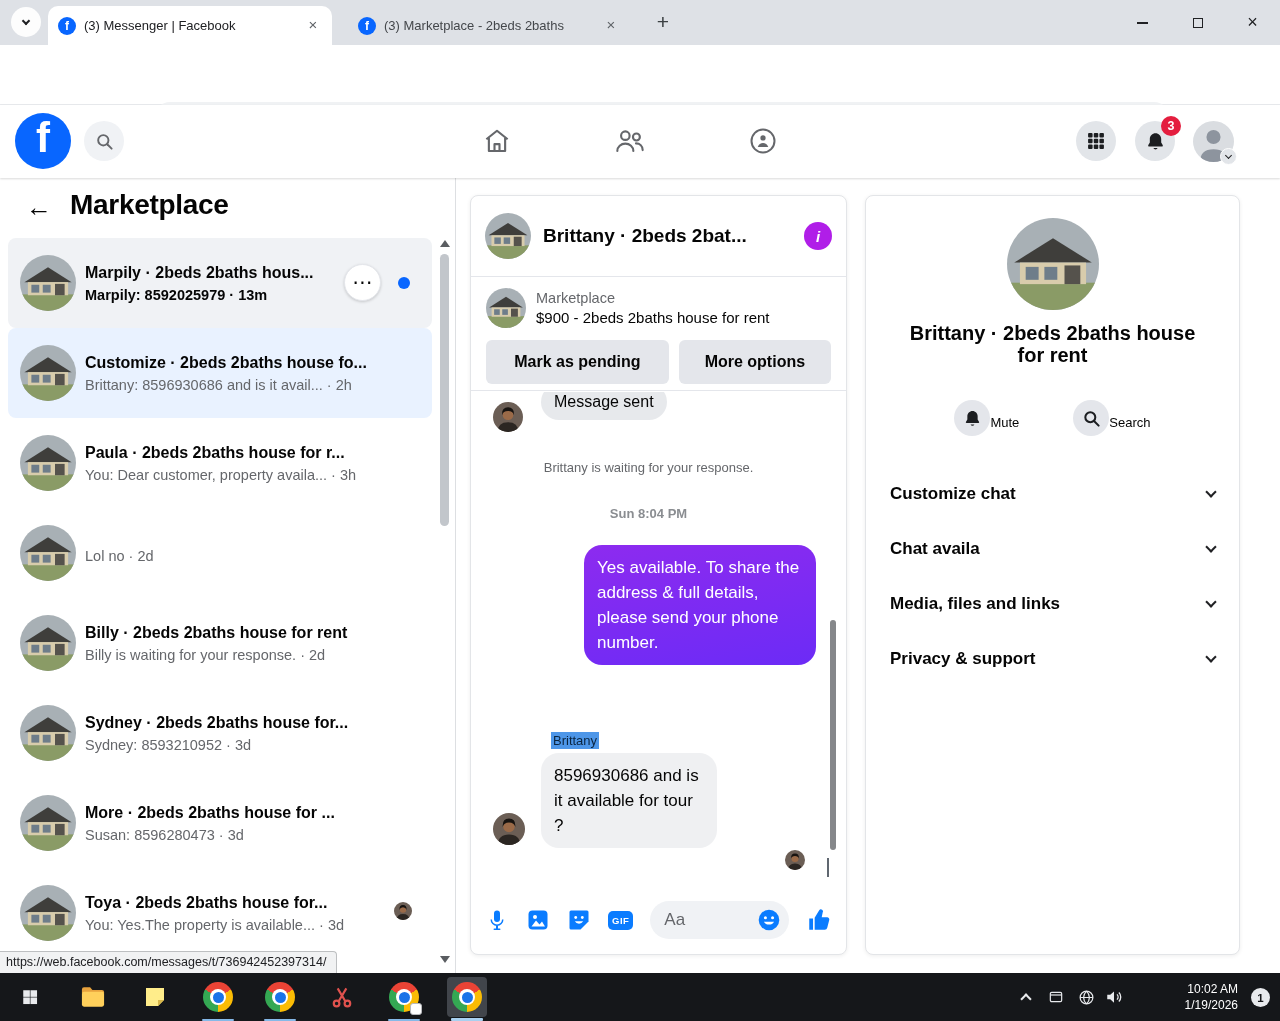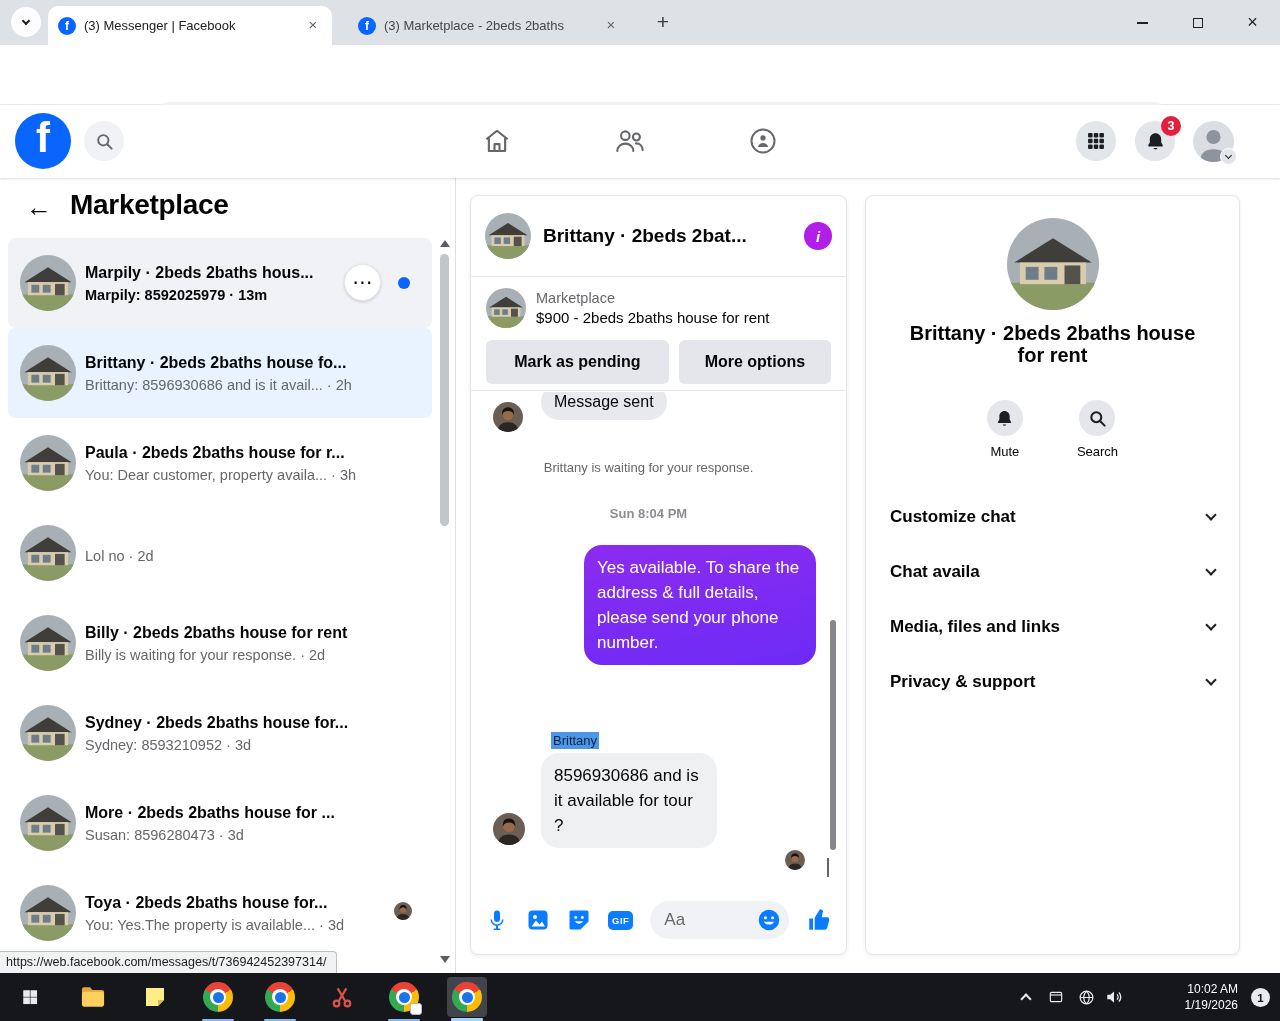--- a/index.html
+++ b/index.html
@@ -131,21 +131,21 @@
   .inputpill { flex:1; height:38px; border-radius:19px; background:#F0F2F5; position:relative;
     display:flex; align-items:center; }
   .inputpill .ph { margin-left:14px; font-size:17px; color:#65676B; }
   .emojibtn { position:absolute; right:7px; top:6px; }
 
   
   #detailscard { left:865px; width:375px; display:flex; flex-direction:column; align-items:center; }
   .d-avatar { width:92px; height:92px; border-radius:50%; overflow:hidden; margin-top:22px; flex:none; }
   .d-title { margin-top:12px; width:310px; text-align:center; font-size:20px; font-weight:700; color:#050505; line-height:22px; }
   .d-actions { margin-top:34px; display:flex; gap:54px; }
-  .d-action { display:flex; flex-direction:column; align-items:center; }
+  .d-action { display:flex; flex-direction:row; align-items:center; }
   .d-circle { width:36px; height:36px; border-radius:50%; background:#E4E6EB; display:flex; align-items:center; justify-content:center; }
   .d-label { margin-top:8px; font-size:13px; color:#050505; }
   .d-sections { margin-top:30px; width:100%; padding:0 10px; }
   .d-row { height:55px; display:flex; align-items:center; justify-content:space-between; padding:0 14px;
     border-radius:8px; font-size:17px; font-weight:600; color:#050505; }
   .d-row .chev { margin-top:-4px; }
 
   
   #statuslink { position:absolute; left:0; bottom:48px; background:#F1F2F3; border:1px solid #BDBFC1;
     border-left:none; border-bottom:none; border-top-right-radius:4px; padding:3px 10px 4px 6px;
@@ -329,21 +329,21 @@
           <rect width="64" height="64" fill="#A8B0B5"></rect>
           <rect y="45" width="64" height="19" fill="#8A9B66"></rect>
           <polygon points="5,31 32,14 59,31" fill="#3F3E3B"></polygon>
           <rect x="9" y="31" width="46" height="15" fill="#D8CCAC"></rect>
           <rect x="13" y="34" width="9" height="9" fill="#6E7D8A"></rect>
           <rect x="26" y="34" width="9" height="9" fill="#6E7D8A"></rect>
           <rect x="40" y="33" width="11" height="13" fill="#55524C"></rect>
         </svg>
       </span>
     <div class="ctxt">
-      <div class="cname">Brittany · 2beds 2baths house fo...</div>
+      <div class="cname">Customize · 2beds 2baths house fo...</div>
       <div class="cprev">Brittany: 8596930686 and is it avail... · 2h</div>
     </div>
   </div>
 
   <div class="chat-item" style="top:240px">
     <span class="av56">
         <svg viewBox="0 0 64 64" preserveAspectRatio="xMidYMid slice" style="width:100%;height:100%">
           <rect width="64" height="64" fill="#A8B0B5"></rect>
           <rect y="45" width="64" height="19" fill="#8A9B66"></rect>
           <polygon points="5,31 32,14 59,31" fill="#3F3E3B"></polygon>

